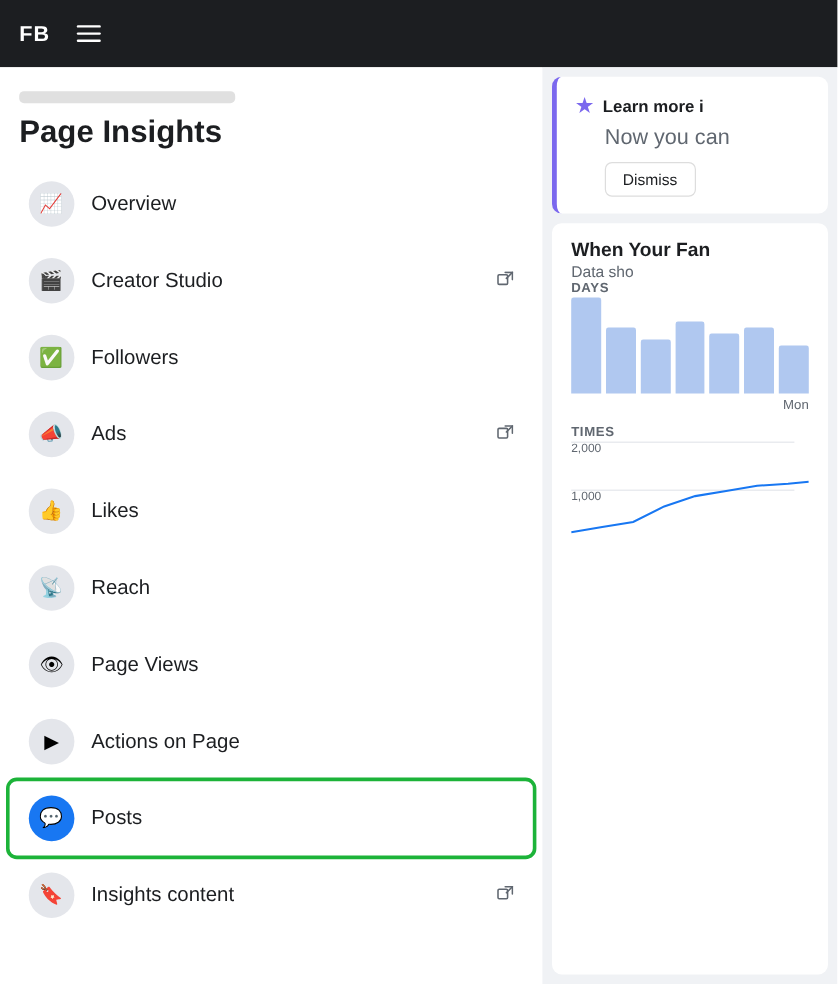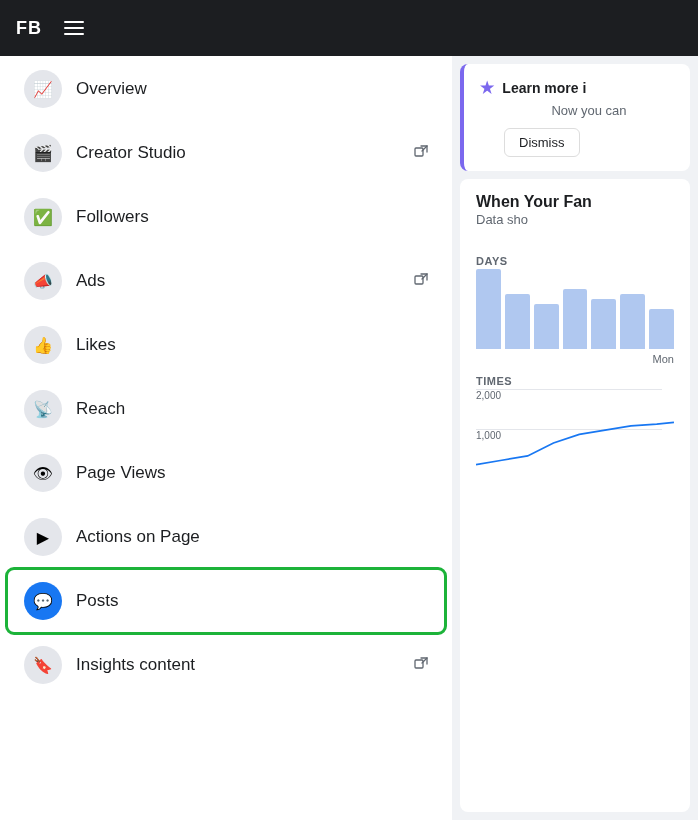--- a/index.html
+++ b/index.html
@@ -159,24 +159,23 @@
       font-size: 14px;
       color: #1c1e21;
     }
 
     .star-icon {
       color: #7b68ee;
       font-size: 16px;
     }
 
     .learn-card-text {
-      font-size: 13px;
+      font-size: 18px;
       color: #606770;
       padding-left: 24px;
-      text-align: center;
     }
 
     .dismiss-btn {
       margin-top: 4px;
       margin-left: 24px;
       align-self: flex-start;
       padding: 6px 14px;
       border: 1px solid #ddd;
       border-radius: 6px;
       background: white;
@@ -198,21 +197,21 @@
     .chart-card-title {
       font-size: 16px;
       font-weight: 700;
       color: #1c1e21;
       margin-bottom: 1px;
     }
 
     .chart-data-show {
       font-size: 13px;
       color: #606770;
-      margin-bottom: 28px;
+      margin-bottom: 0;
     }
 
     .chart-label {
       font-size: 11px;
       font-weight: 600;
       color: #606770;
       text-transform: uppercase;
       letter-spacing: 0.5px;
       margin-bottom: 2px;
     }
@@ -283,20 +282,24 @@
   <div class="topbar-menu-icon">
     <span></span>
     <span></span>
     <span></span>
   </div>
 </div>
 
 <div class="main">
 
   <div class="sidebar">
+    <div class="sidebar-header">
+      <div class="sidebar-title-scroll"></div>
+      <div class="sidebar-title">Page Insights</div>
+    </div>
     <ul class="sidebar-nav" id="sidebar-nav-list">
     <li>
           <div class="nav-icon">📈</div>
           <span class="nav-label">Overview</span>
         </li>
         <li>
           <div class="nav-icon">🎬</div>
           <span class="nav-label">Creator Studio</span>
           <span class="external-icon"><svg width="14" height="14" viewBox="0 0 14 14" fill="none">
               <rect x="1" y="3" width="8" height="8" rx="1" stroke="#606770" stroke-width="1.3"></rect>

